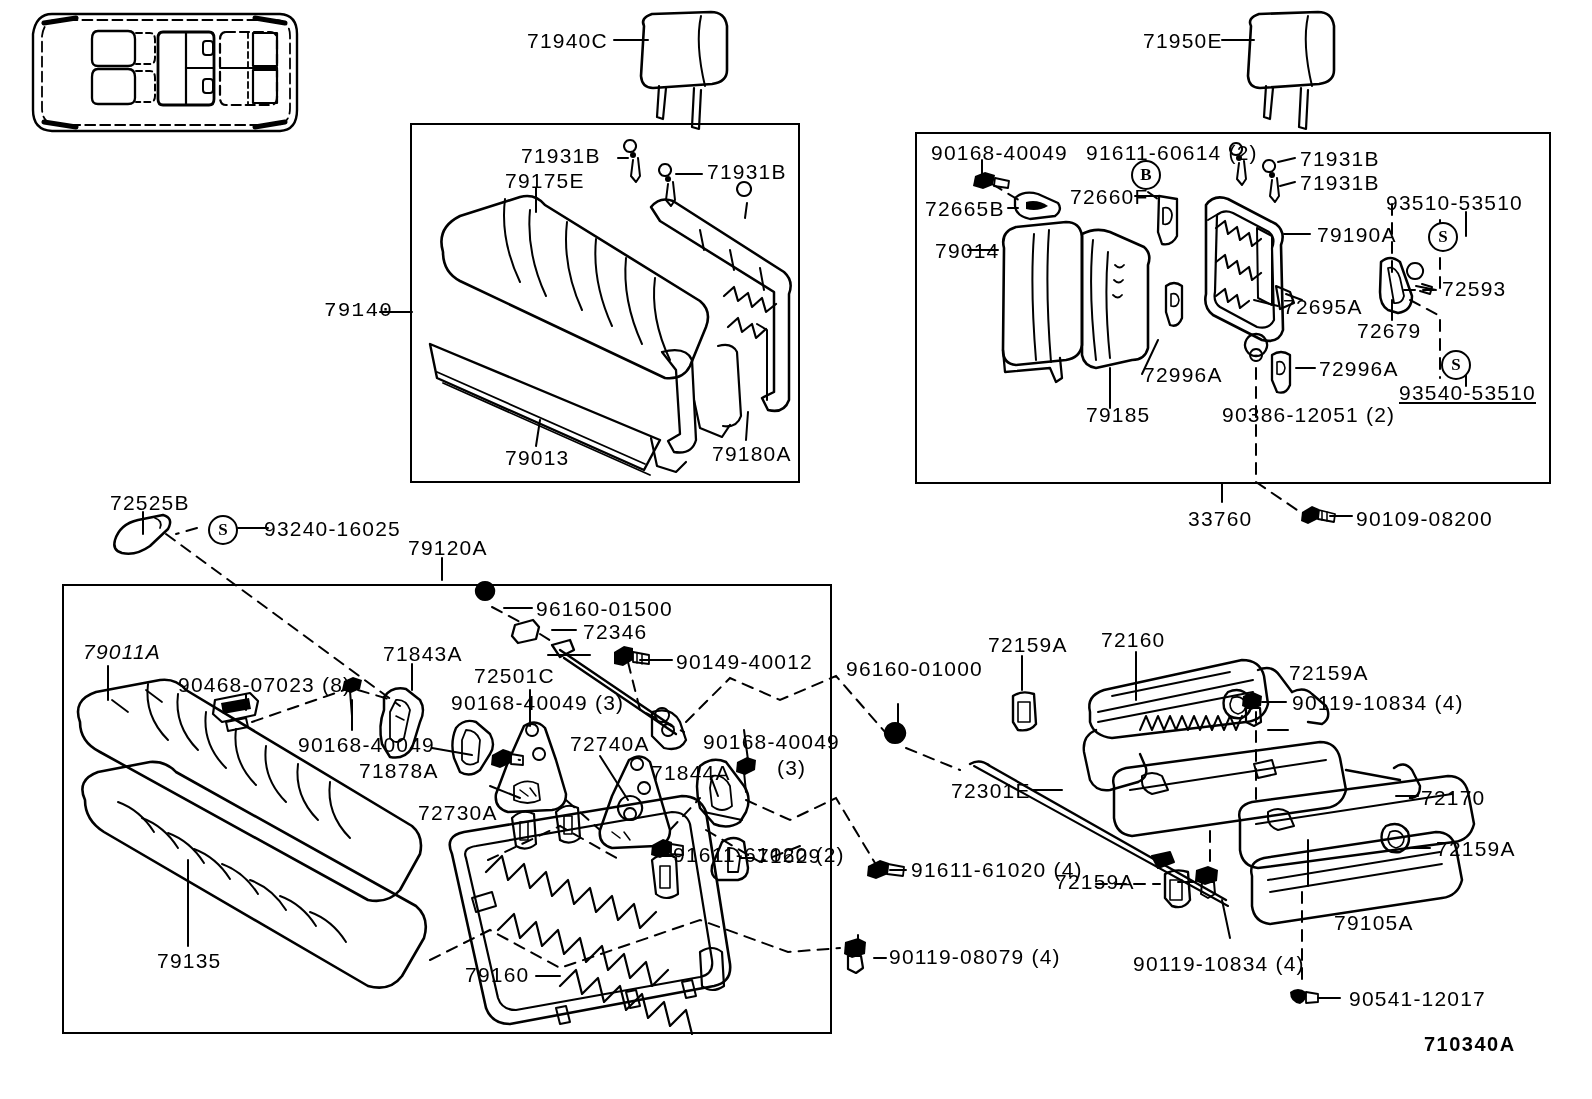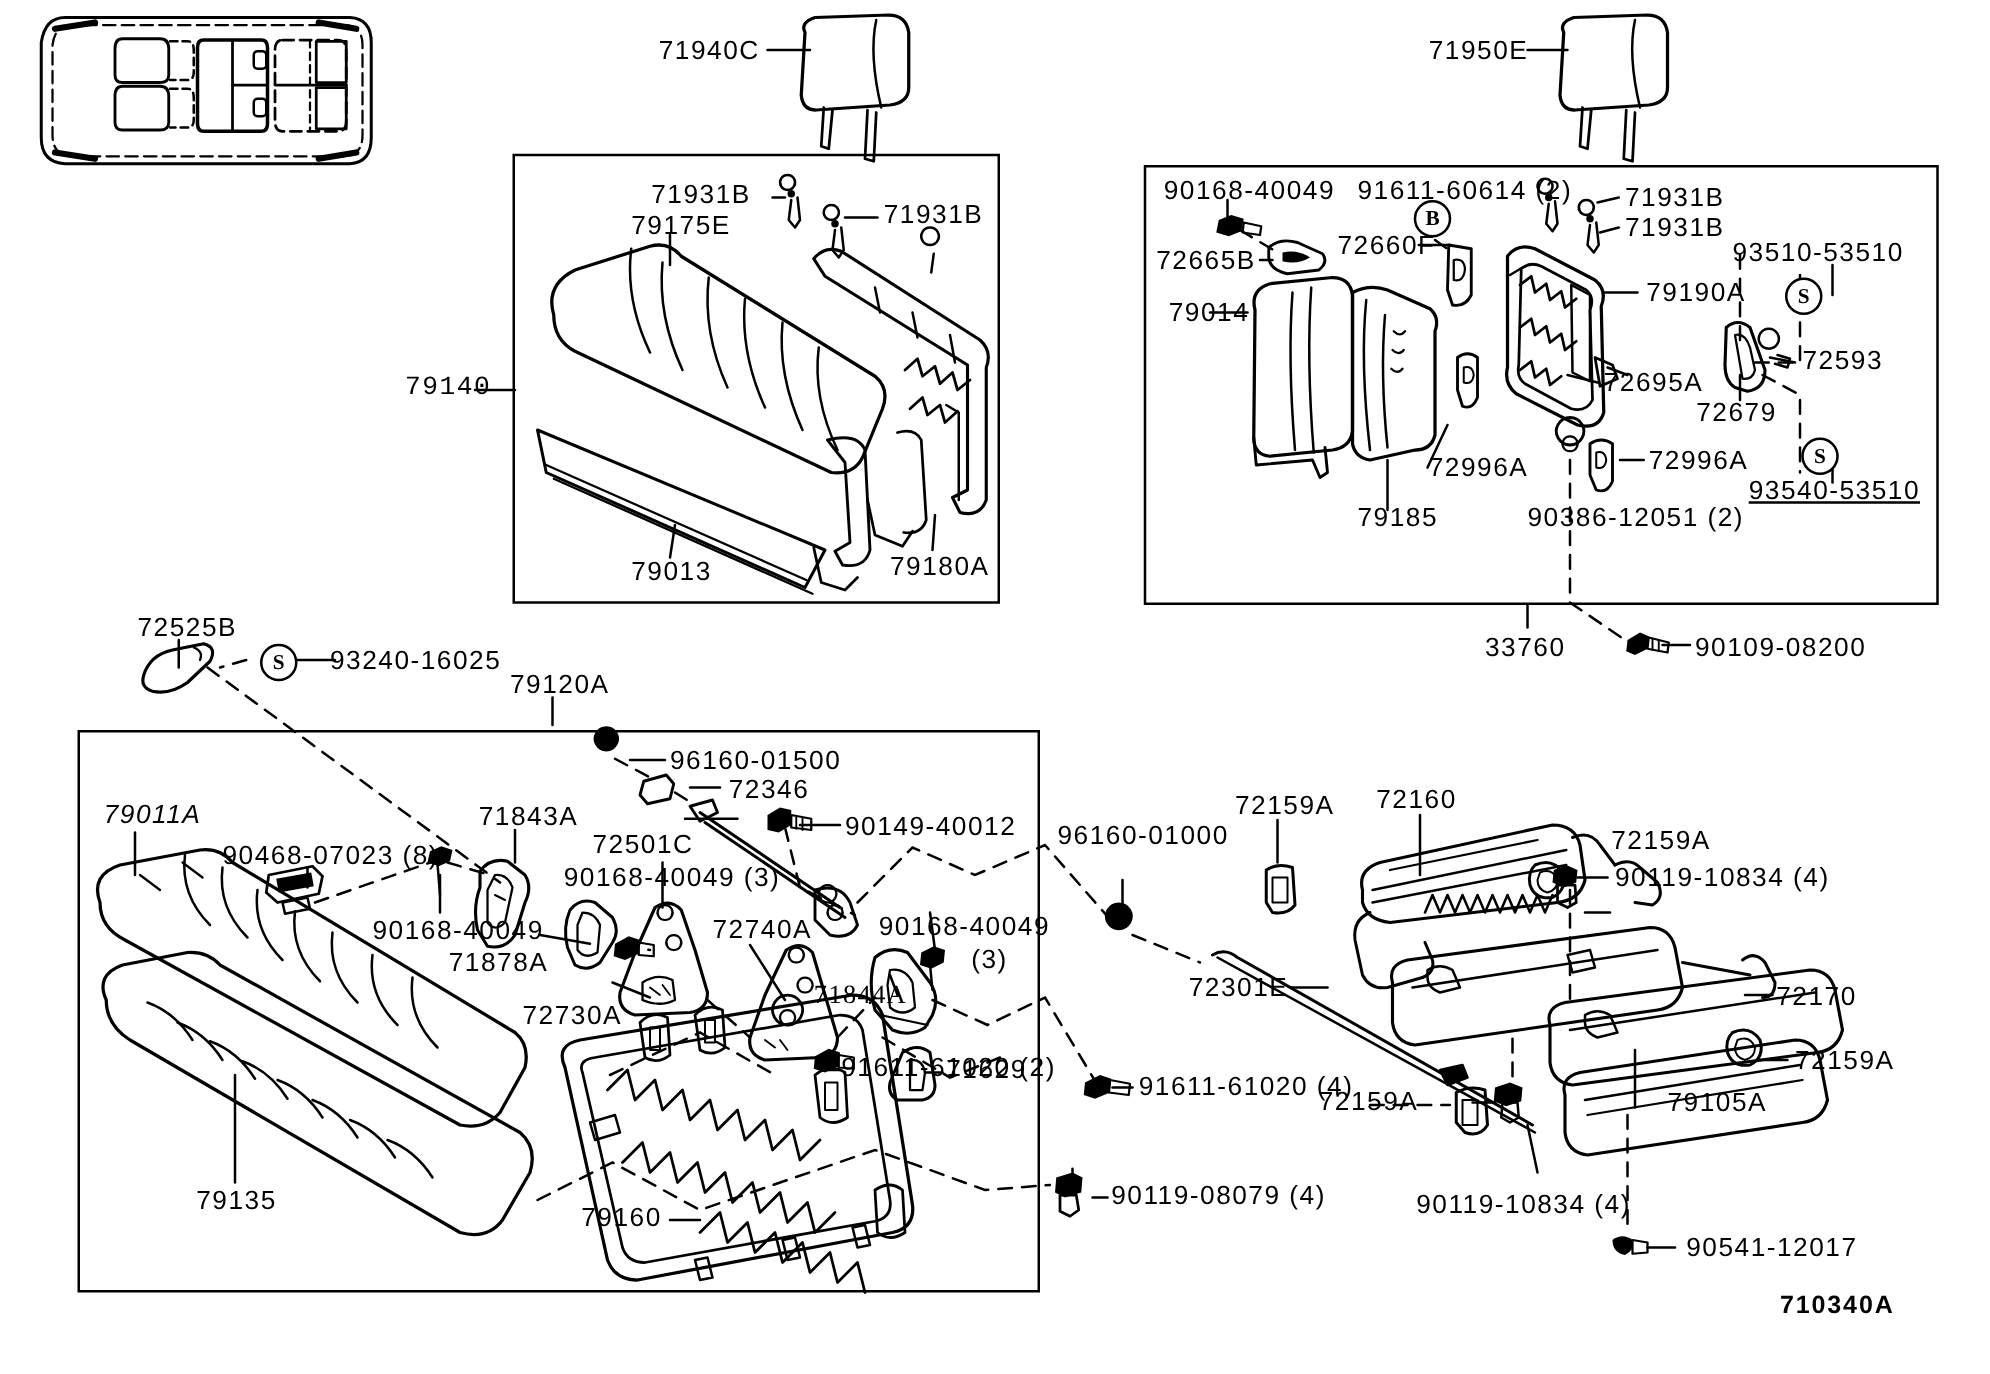--- a/index.html
+++ b/index.html
@@ -505,38 +505,38 @@
   <div class="lbl" style="left:383px;top:643px;">71843A</div>
   <div class="lbl" style="left:298px;top:734px;">90168-40049</div>
   <div class="lbl" style="left:536px;top:598px;">96160-01500</div>
   <div class="lbl" style="left:583px;top:621px;">72346</div>
   <div class="lbl" style="left:474px;top:665px;">72501C</div>
   <div class="lbl" style="left:676px;top:651px;">90149-40012</div>
   <div class="lbl" style="left:451px;top:692px;">90168-40049 (3)</div>
   <div class="lbl" style="left:359px;top:760px;">71878A</div>
   <div class="lbl" style="left:418px;top:802px;">72730A</div>
   <div class="lbl" style="left:570px;top:733px;">72740A</div>
-  <div class="lbl" style="left:651px;top:785px;font-family:Liberation Serif, serif;">71844A</div>
+  <div class="lbl" style="left:651px;top:762px;">71844A</div>
   <div class="lbl" style="left:703px;top:731px;">90168-40049</div>
   <div class="lbl" style="left:777px;top:757px;">(3)</div>
   <div class="lbl" style="left:846px;top:658px;">96160-01000</div>
   <div class="lbl" style="left:673px;top:844px;">91611-61020 (2)</div>
   <div class="lbl" style="left:911px;top:859px;">91611-61020 (4)</div>
   <div class="lbl" style="left:757px;top:845px;">71629</div>
   <div class="lbl" style="left:889px;top:946px;">90119-08079 (4)</div>
   <div class="lbl" style="left:157px;top:950px;">79135</div>
   <div class="lbl" style="left:465px;top:964px;">79160</div>
 
   <div class="lbl" style="left:1101px;top:629px;">72160</div>
   <div class="lbl" style="left:988px;top:634px;">72159A</div>
   <div class="lbl" style="left:1289px;top:662px;">72159A</div>
   <div class="lbl" style="left:1292px;top:692px;">90119-10834 (4)</div>
   <div class="lbl" style="left:951px;top:780px;">72301E</div>
   <div class="lbl" style="left:1421px;top:787px;">72170</div>
   <div class="lbl" style="left:1436px;top:838px;">72159A</div>
   <div class="lbl" style="left:1055px;top:871px;">72159A</div>
   <div class="lbl" style="left:1133px;top:953px;">90119-10834 (4)</div>
-  <div class="lbl" style="left:1334px;top:872px;">79105A</div>
+  <div class="lbl" style="left:1334px;top:912px;">79105A</div>
   <div class="lbl" style="left:1349px;top:988px;">90541-12017</div>
 
   <div class="lbl dwg" style="left:1424px;top:1034px;">710340A</div>
 
 </div>
 
 </body></html>

